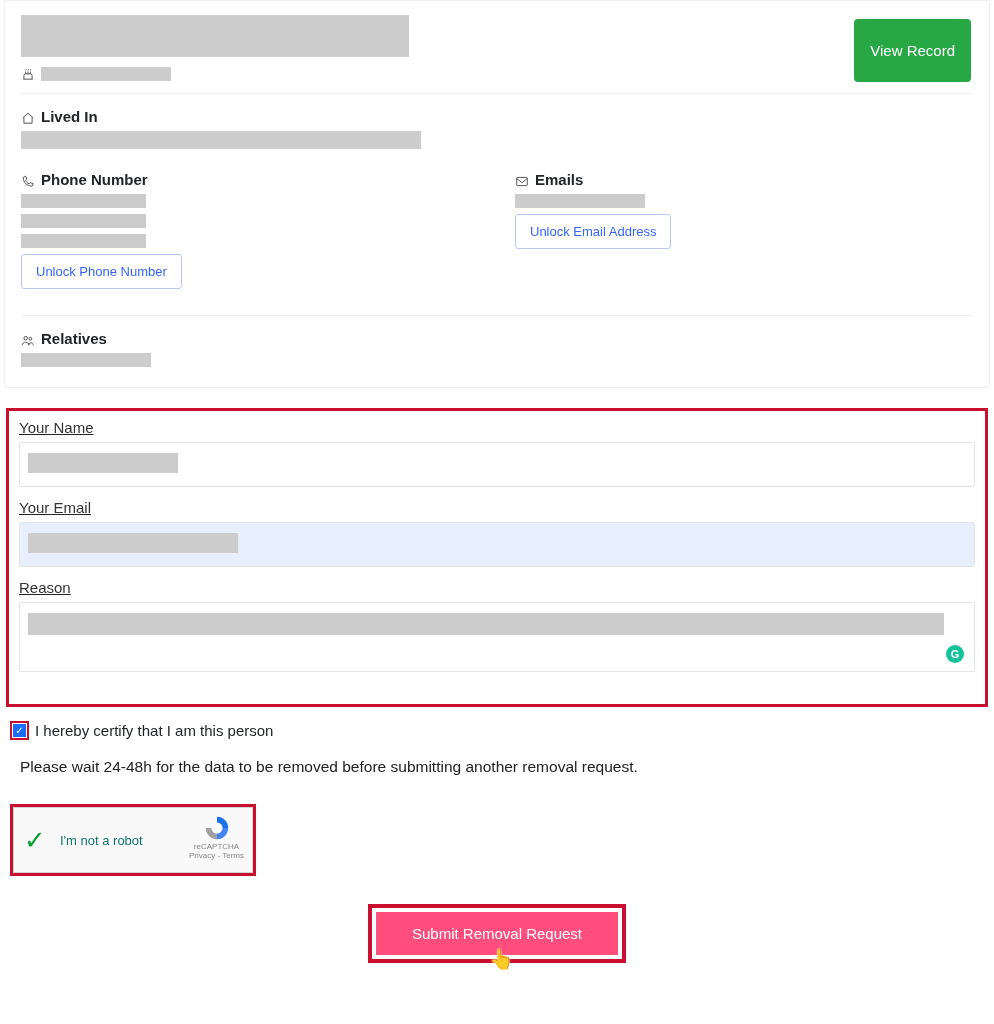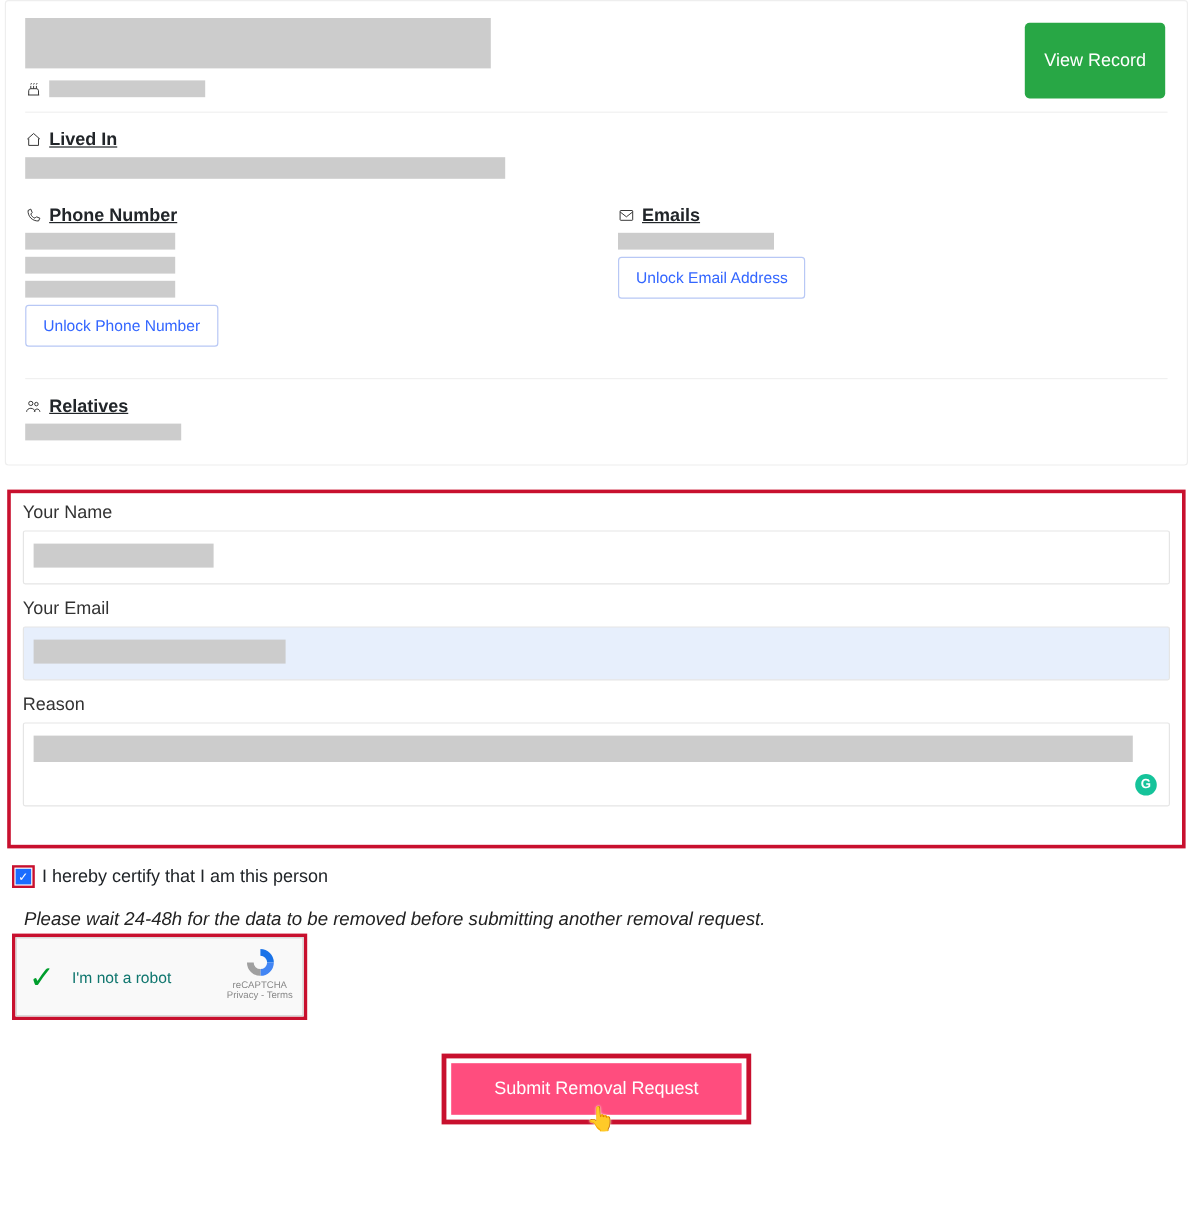--- a/index.html
+++ b/index.html
@@ -55,24 +55,23 @@
   }
   .ph-line.w130 { width: 130px; }
   .ph-line.w400 { width: 400px; height: 18px; }
   .ph-line.w125 { width: 125px; }
   .ph-line.w130b { width: 130px; }
   .hr { border: none; border-top: 1px solid #f0f0f0; margin: 12px 0 14px 0; }
   .section-title {
     font-weight: bold;
     font-size: 15px;
     display: flex;
-    align-items: center;
+    align-items: flex-end;
     gap: 6px;
     margin-bottom: 6px;
-    text-decoration: underline;
   }
   .two-col {
     display: flex;
     gap: 36px;
     margin-top: 8px;
   }
   .col { flex: 1; }
   .unlock-btn {
     display: inline-block;
     border: 1px solid #b8c8f5;
@@ -86,20 +85,21 @@
   }
   .stack-lines .ph-line { margin-bottom: 6px; }
 
   
   .form-wrap {
     margin: 18px 6px 0 6px;
   }
   .red-box {
     border: 3px solid #c8102e;
     padding: 8px 10px 16px 10px;
+    text-decoration: underline;
   }
   .field-group { margin-bottom: 12px; }
   .field-label {
     font-size: 15px;
     color: #333;
     margin-bottom: 6px;
     display: block;
   }
   .field-input {
     width: 100%;
@@ -162,24 +162,23 @@
     width: 13px; height: 13px;
     background: #1a6dff;
     color: #fff;
     font-size: 10px;
     display: flex;
     align-items: center;
     justify-content: center;
   }
 
   .wait-text {
-    margin: 18px 0 2px 14px;
+    margin: 18px 0 28px 14px;
     font-size: 15.5px;
     color: #222;
-    font-style: italic;
   }
 
   .captcha-outline {
     border: 3px solid #c8102e;
     display: inline-block;
     margin-left: 4px;
   }
   .captcha-box {
     width: 240px;
     height: 66px;

